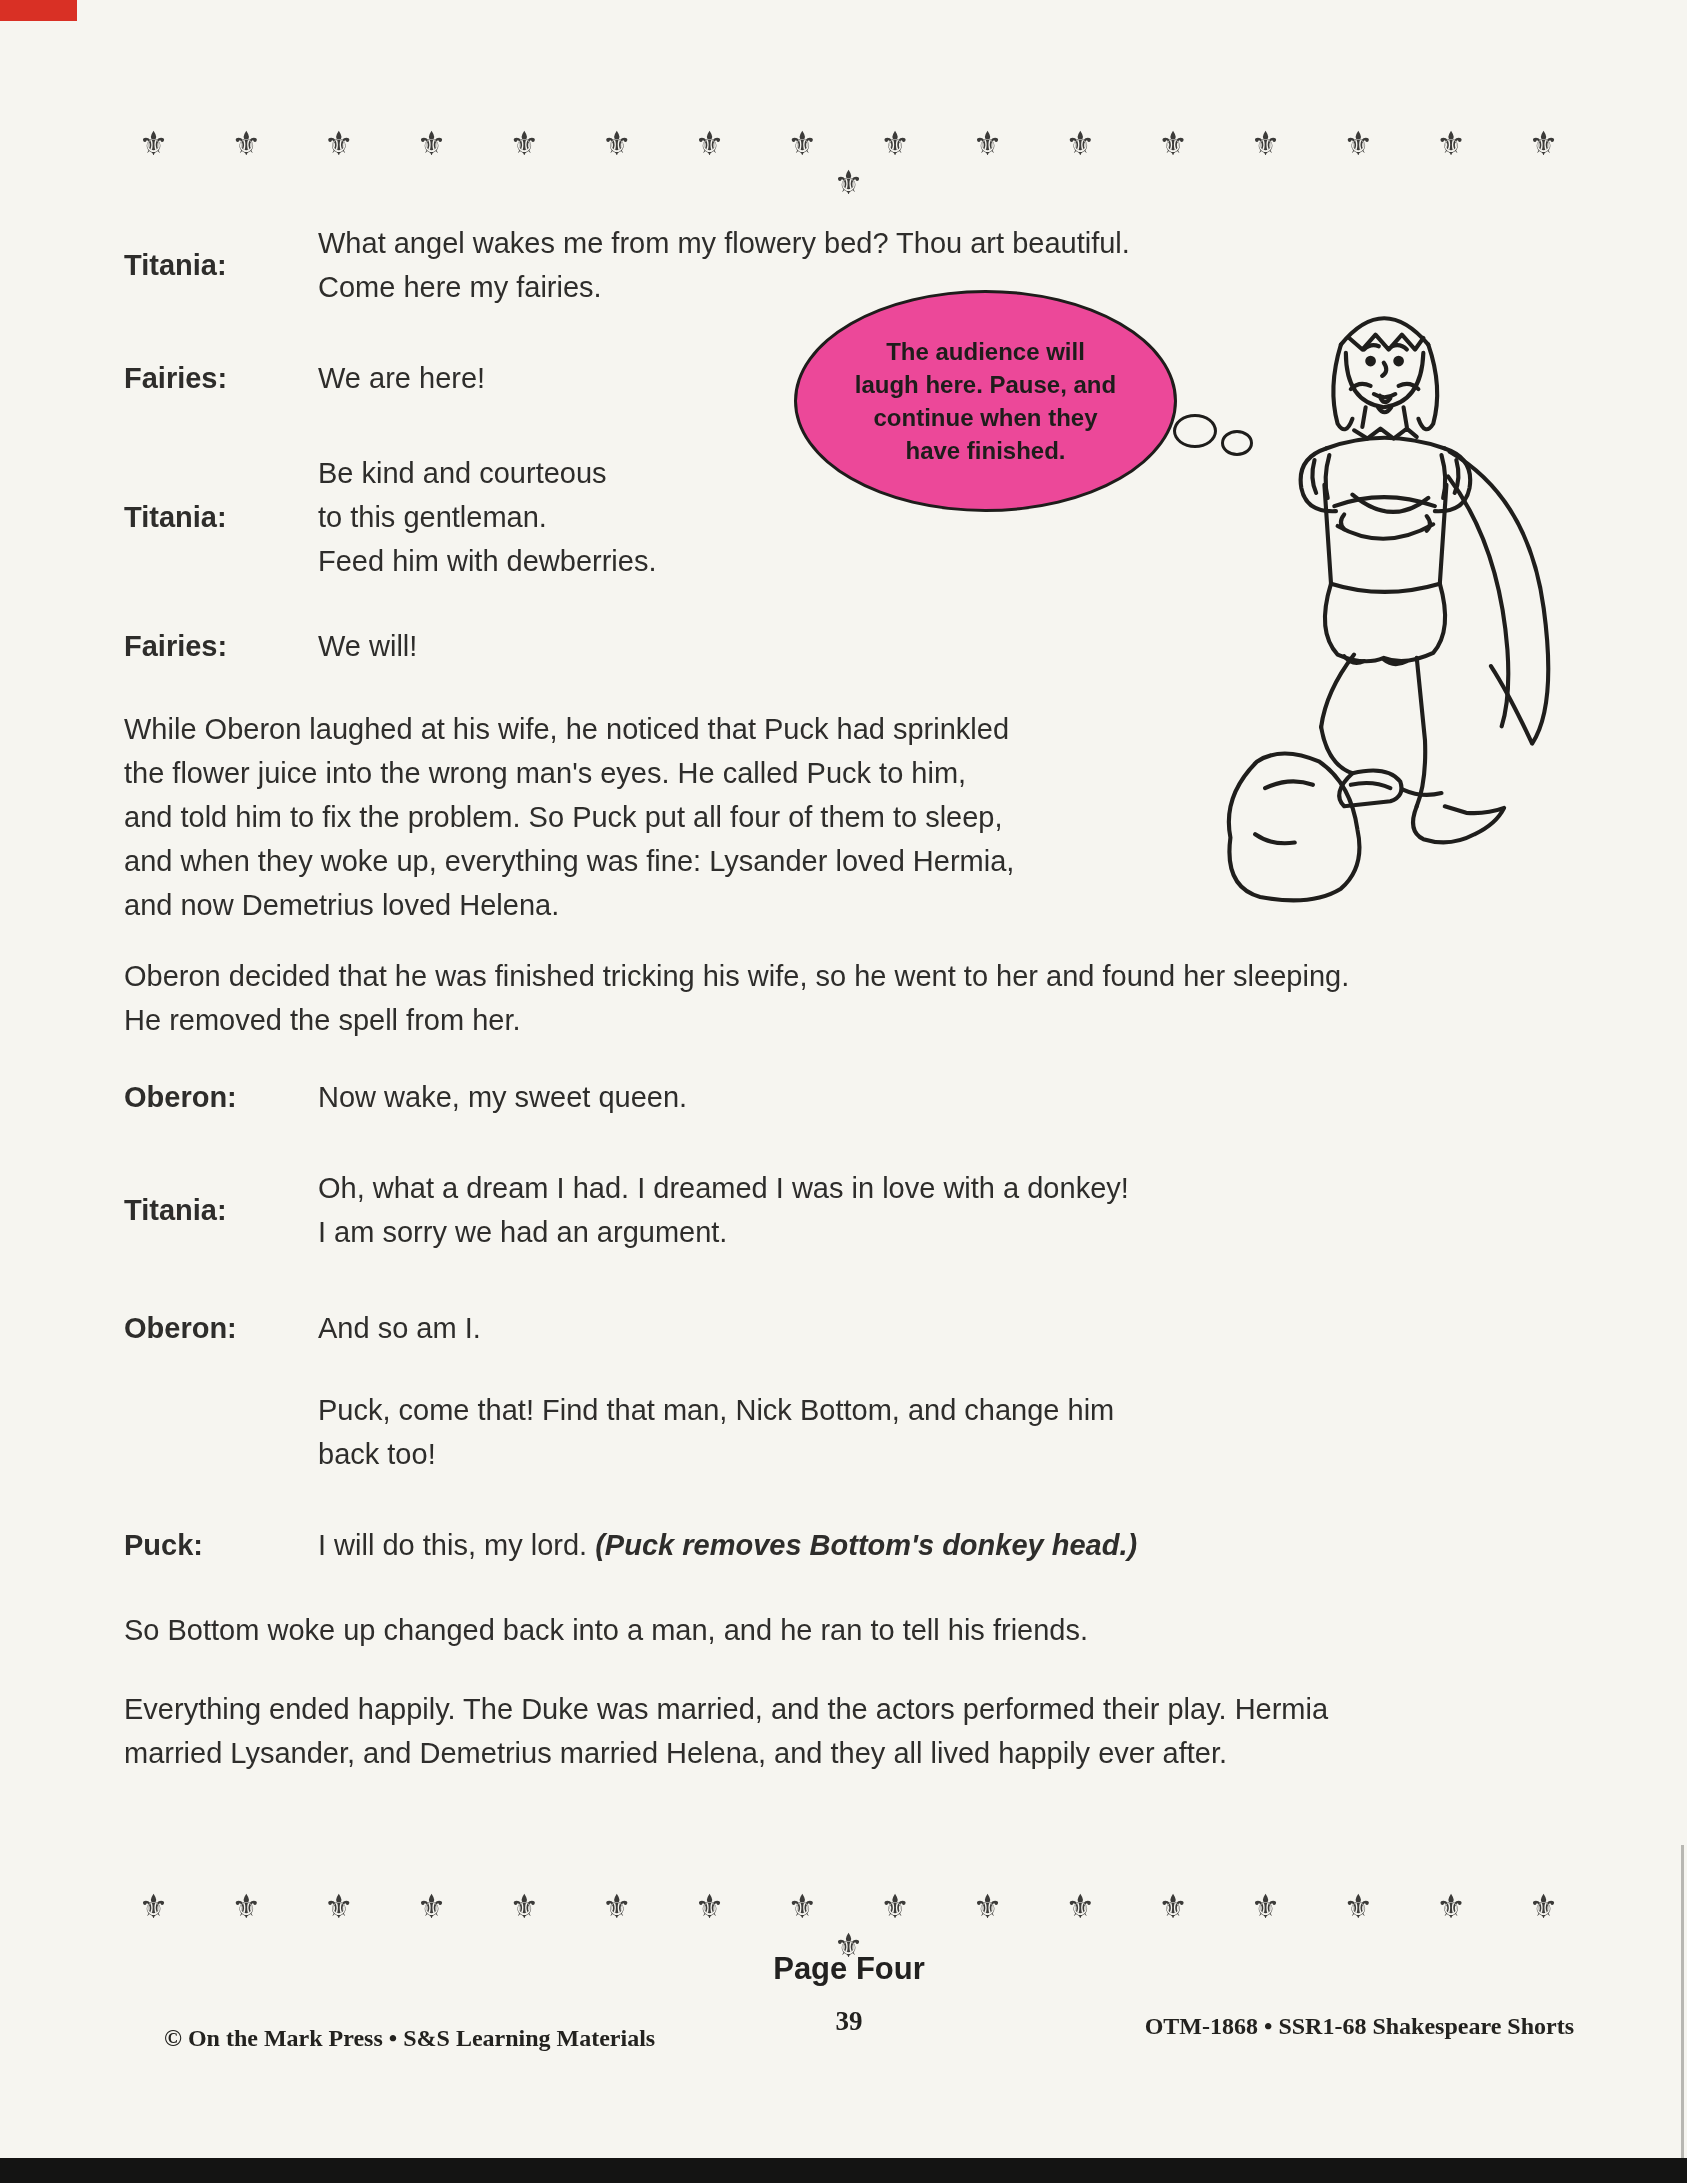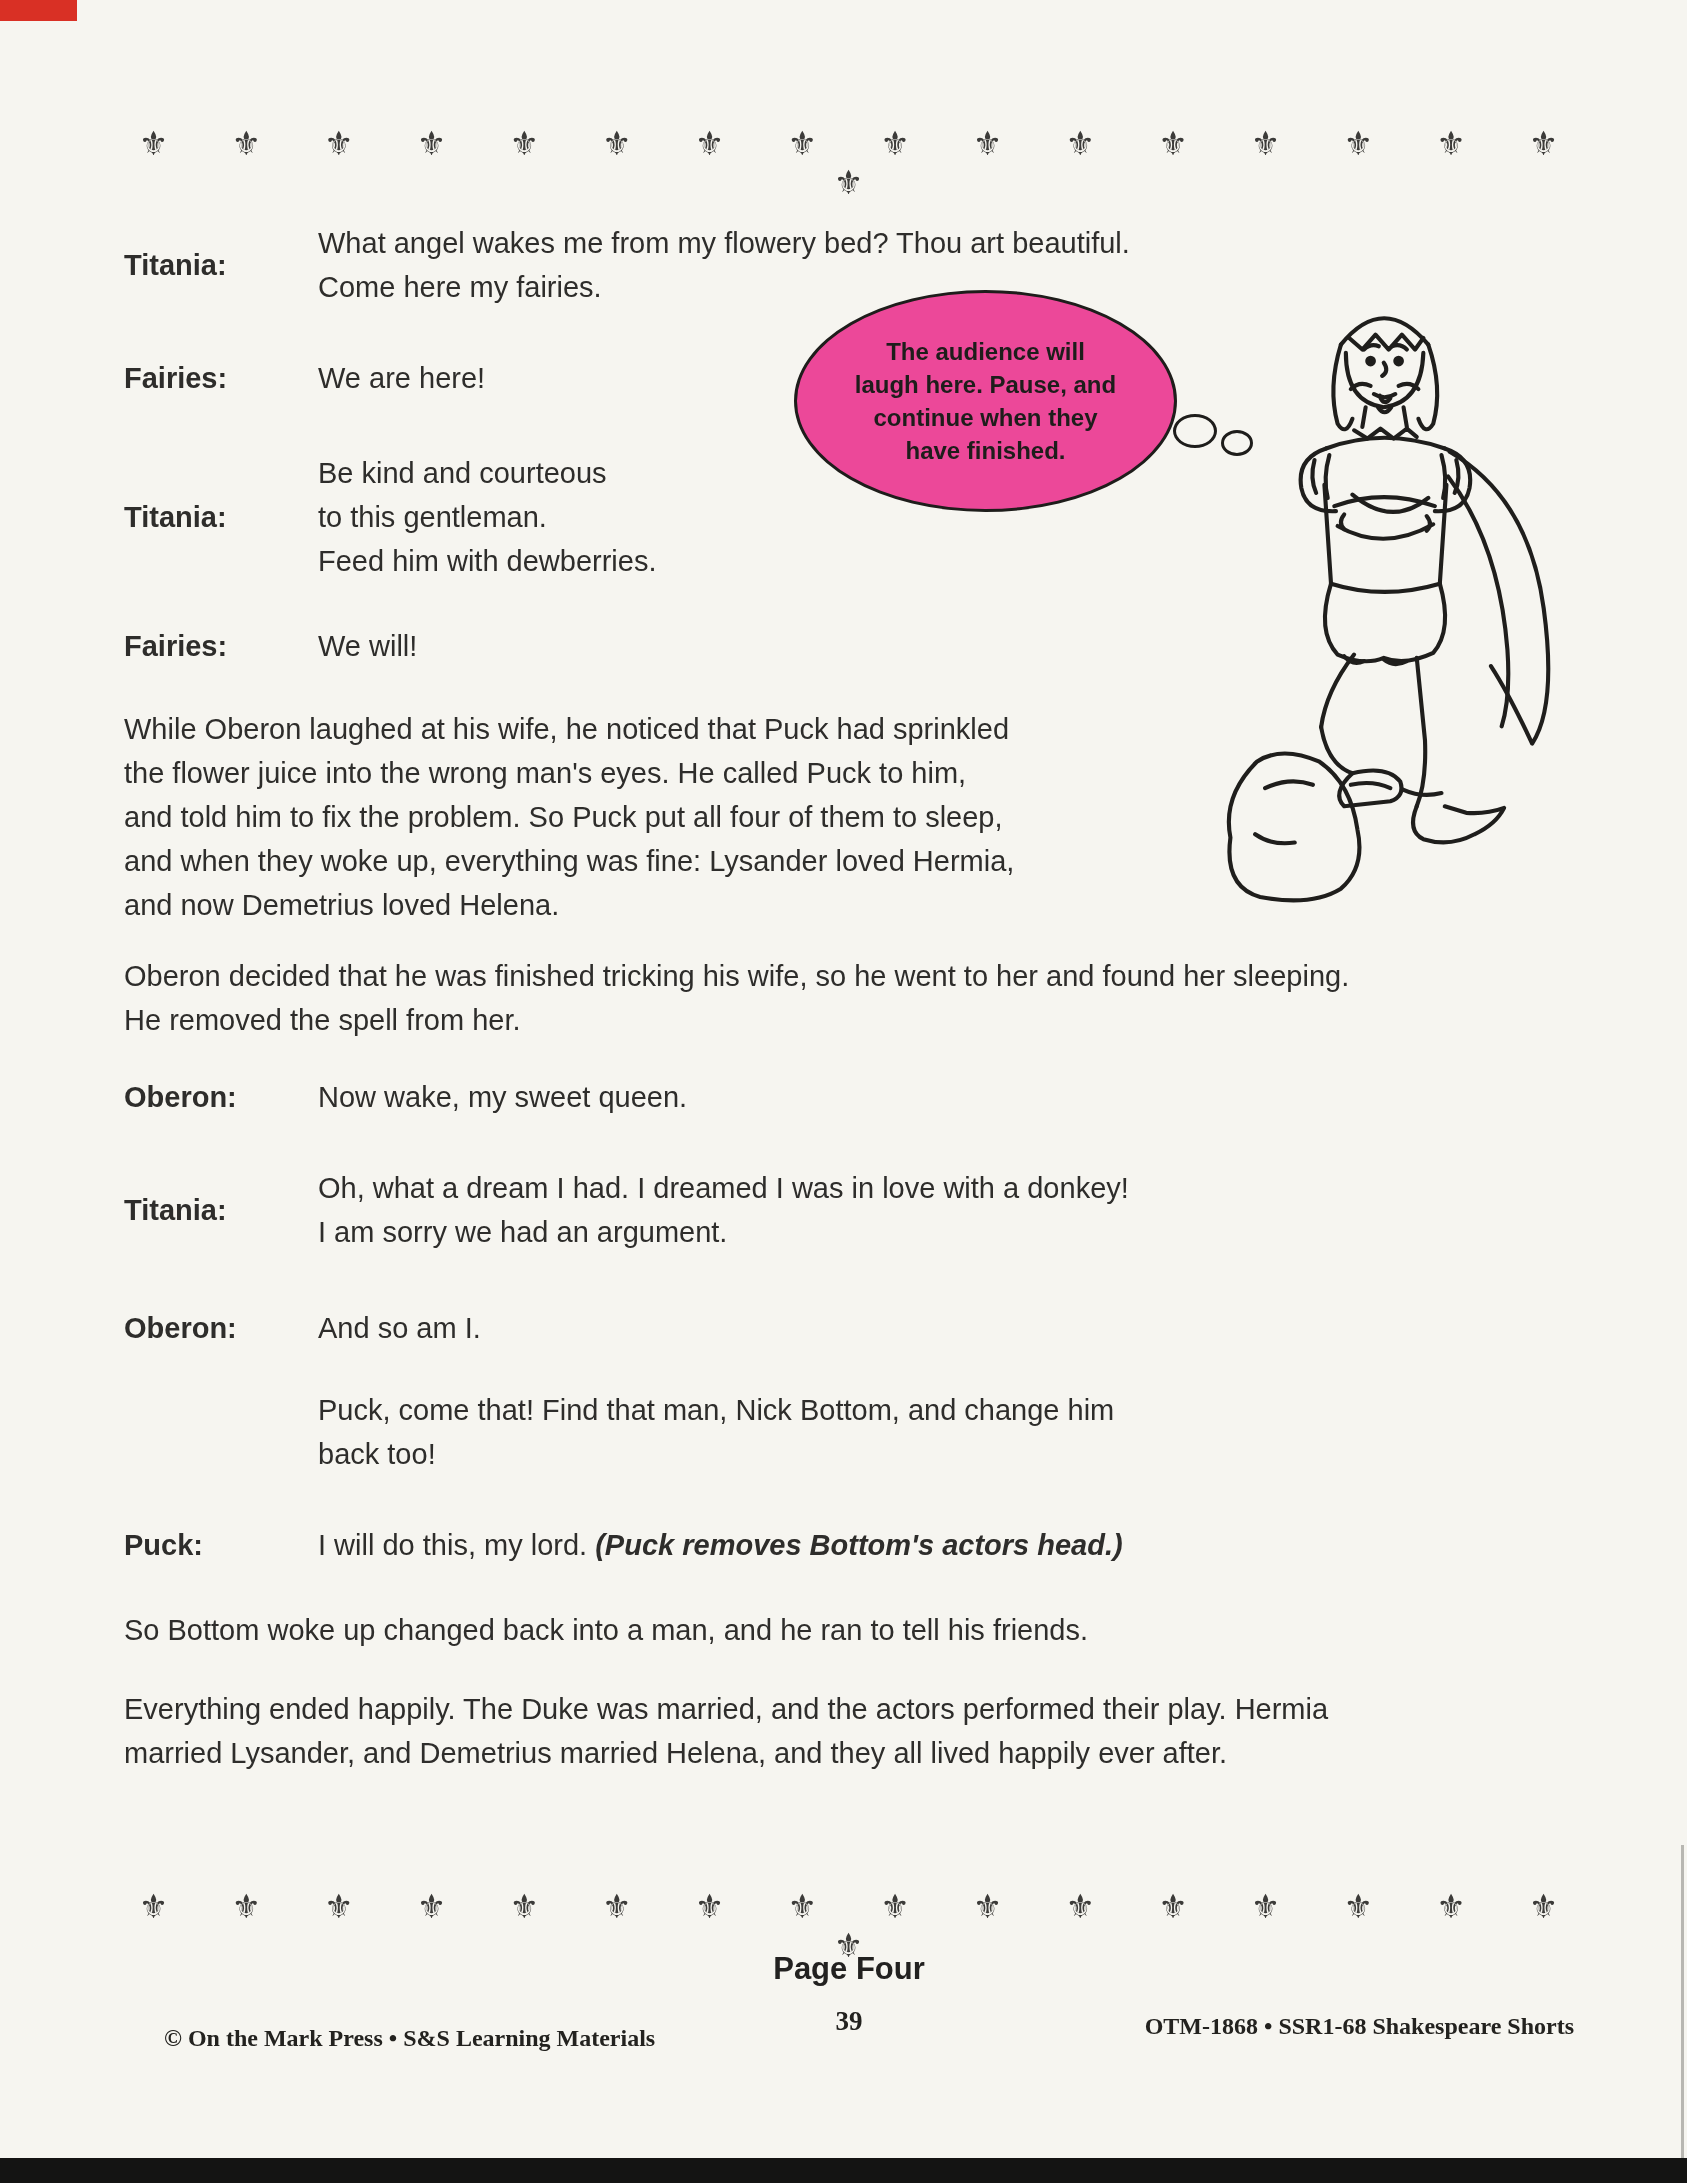--- a/index.html
+++ b/index.html
@@ -200,21 +200,21 @@
   </div>
 
   <div class="script-row" style="top:1388px">
     <span class="speaker"></span>
     <div class="dialogue">Puck, come that!  Find that man, Nick Bottom, and change him
 back too!</div>
   </div>
 
   <div class="script-row" style="top:1523px">
     <span class="speaker">Puck:</span>
-    <div class="dialogue"><span>I will do this, my lord.  </span><span class="stage-direction">(Puck removes Bottom's actors head.)</span></div>
+    <div class="dialogue"><span>I will do this, my lord.  </span><span class="stage-direction">(Puck removes Bottom's donkey head.)</span></div>
   </div>
 
   <div class="narration" style="top:1608px;width:1475px">So Bottom woke up changed back into a man, and he ran to tell his friends.</div>
   <div class="narration" style="top:1687px;width:1475px">Everything ended happily.  The Duke was married, and the actors performed their play.  Hermia
 married Lysander, and Demetrius married Helena, and they all lived happily ever after.</div>
 
   <div class="ornament" style="top:1887px">⚜ ⚜ ⚜ ⚜ ⚜ ⚜ ⚜ ⚜ ⚜ ⚜ ⚜ ⚜ ⚜ ⚜ ⚜ ⚜ ⚜</div>
 
   <div class="page-label">Page Four</div>
 

